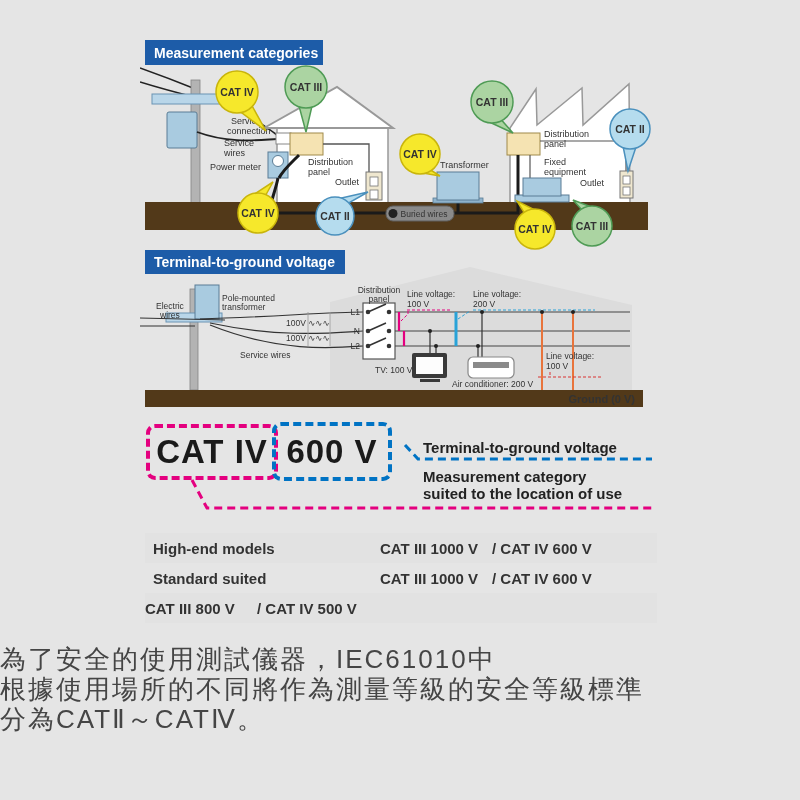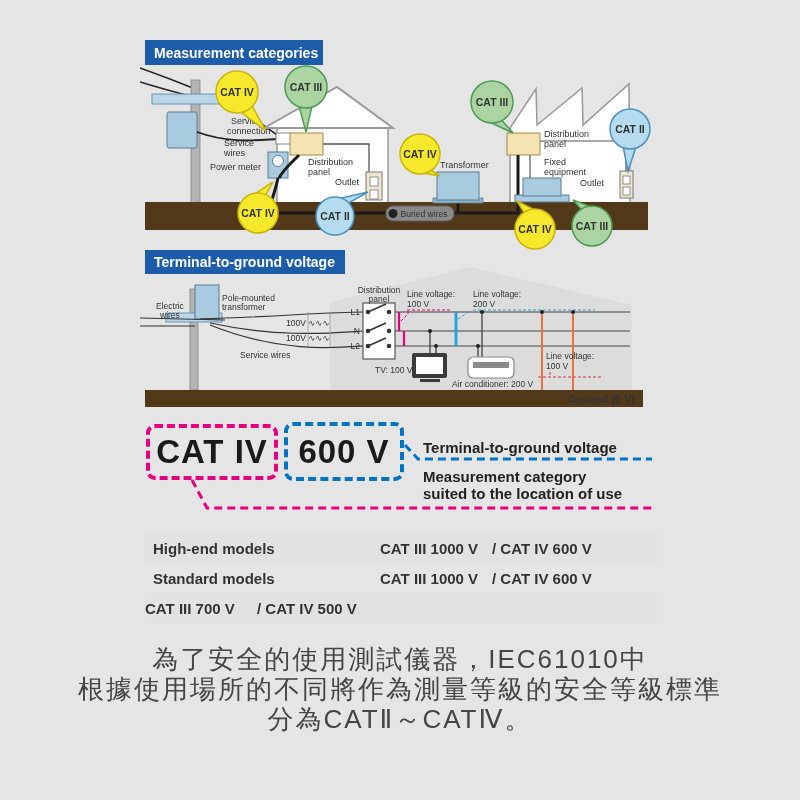--- a/index.html
+++ b/index.html
@@ -11,33 +11,33 @@
   .hdr-text{fill:#fff;font-weight:bold;font-size:14px;}
   .lbl{font-size:9px;}
   .lbl2{font-size:8.5px;}
   .balloon-text{font-weight:bold;font-size:10.5px;}
   
   .callout{position:absolute;left:140px;top:418px;width:660px;height:105px;}
   .co-box{position:absolute;border:4px dashed #e4007f;border-radius:9px;
           display:flex;align-items:center;justify-content:center;
           font-size:33px;font-weight:bold;color:#1a1a1a;letter-spacing:1px;}
   .co-box.pink{left:6px;top:6px;width:124px;height:48px;}
-  .co-box.blue{left:144px;top:4px;width:112px;height:51px;border-color:#0073c4;}
+  .co-box.blue{left:132px;top:4px;width:112px;height:51px;border-color:#0073c4;}
   .co-lbl{position:absolute;font-size:15px;font-weight:bold;color:#222;line-height:17px;white-space:nowrap;}
   .co-lbl.l1{left:283px;top:21px;}
   .co-lbl.l2{left:283px;top:50px;}
   
   .spec-table{position:absolute;left:145px;top:533px;width:512px;
               font-size:15px;font-weight:bold;color:#333;}
   .trow{display:flex;height:30px;align-items:center;}
   .trow.gray{background:#e2e2e2;}
   .t-model{width:235px;padding-left:8px;box-sizing:border-box;}
   .t-spec1{width:112px;}
   
-  .footer{position:absolute;left:0;top:644px;width:800px;text-align:center;
+  .footer{position:absolute;left:0;top:644px;width:800px;text-align:left;
           font-size:26px;letter-spacing:2px;color:#454545;line-height:30px;}
 </style>
 </head>
 <body>
 
 <div class="page">
 
   <svg class="abs" style="left:140px;top:32px;" width="645" height="220" viewBox="0 0 645 220">
 
     <g>
@@ -306,26 +306,26 @@
     </div>
   </div>
 
   <div class="spec-table">
     <div class="trow gray">
       <div class="t-model">High-end models</div>
       <div class="t-spec1">CAT III 1000 V</div>
       <div class="t-spec2">/  CAT IV 600 V</div>
     </div>
     <div class="trow">
-      <div class="t-model">Standard models</div>
+      <div class="t-model">Standard suited</div>
       <div class="t-spec1">CAT III 1000 V</div>
       <div class="t-spec2">/  CAT IV 600 V</div>
     </div>
     <div class="trow gray">
-      <div class="t-spec1">CAT III 700 V</div>
+      <div class="t-spec1">CAT III 800 V</div>
       <div class="t-spec2">/  CAT IV 500 V</div>
     </div>
   </div>
 
   <div class="footer">
     <div>為了安全的使用測試儀器，IEC61010中</div>
     <div>根據使用場所的不同將作為測量等級的安全等級標準</div>
     <div>分為CATⅡ～CATⅣ。</div>
   </div>
 

